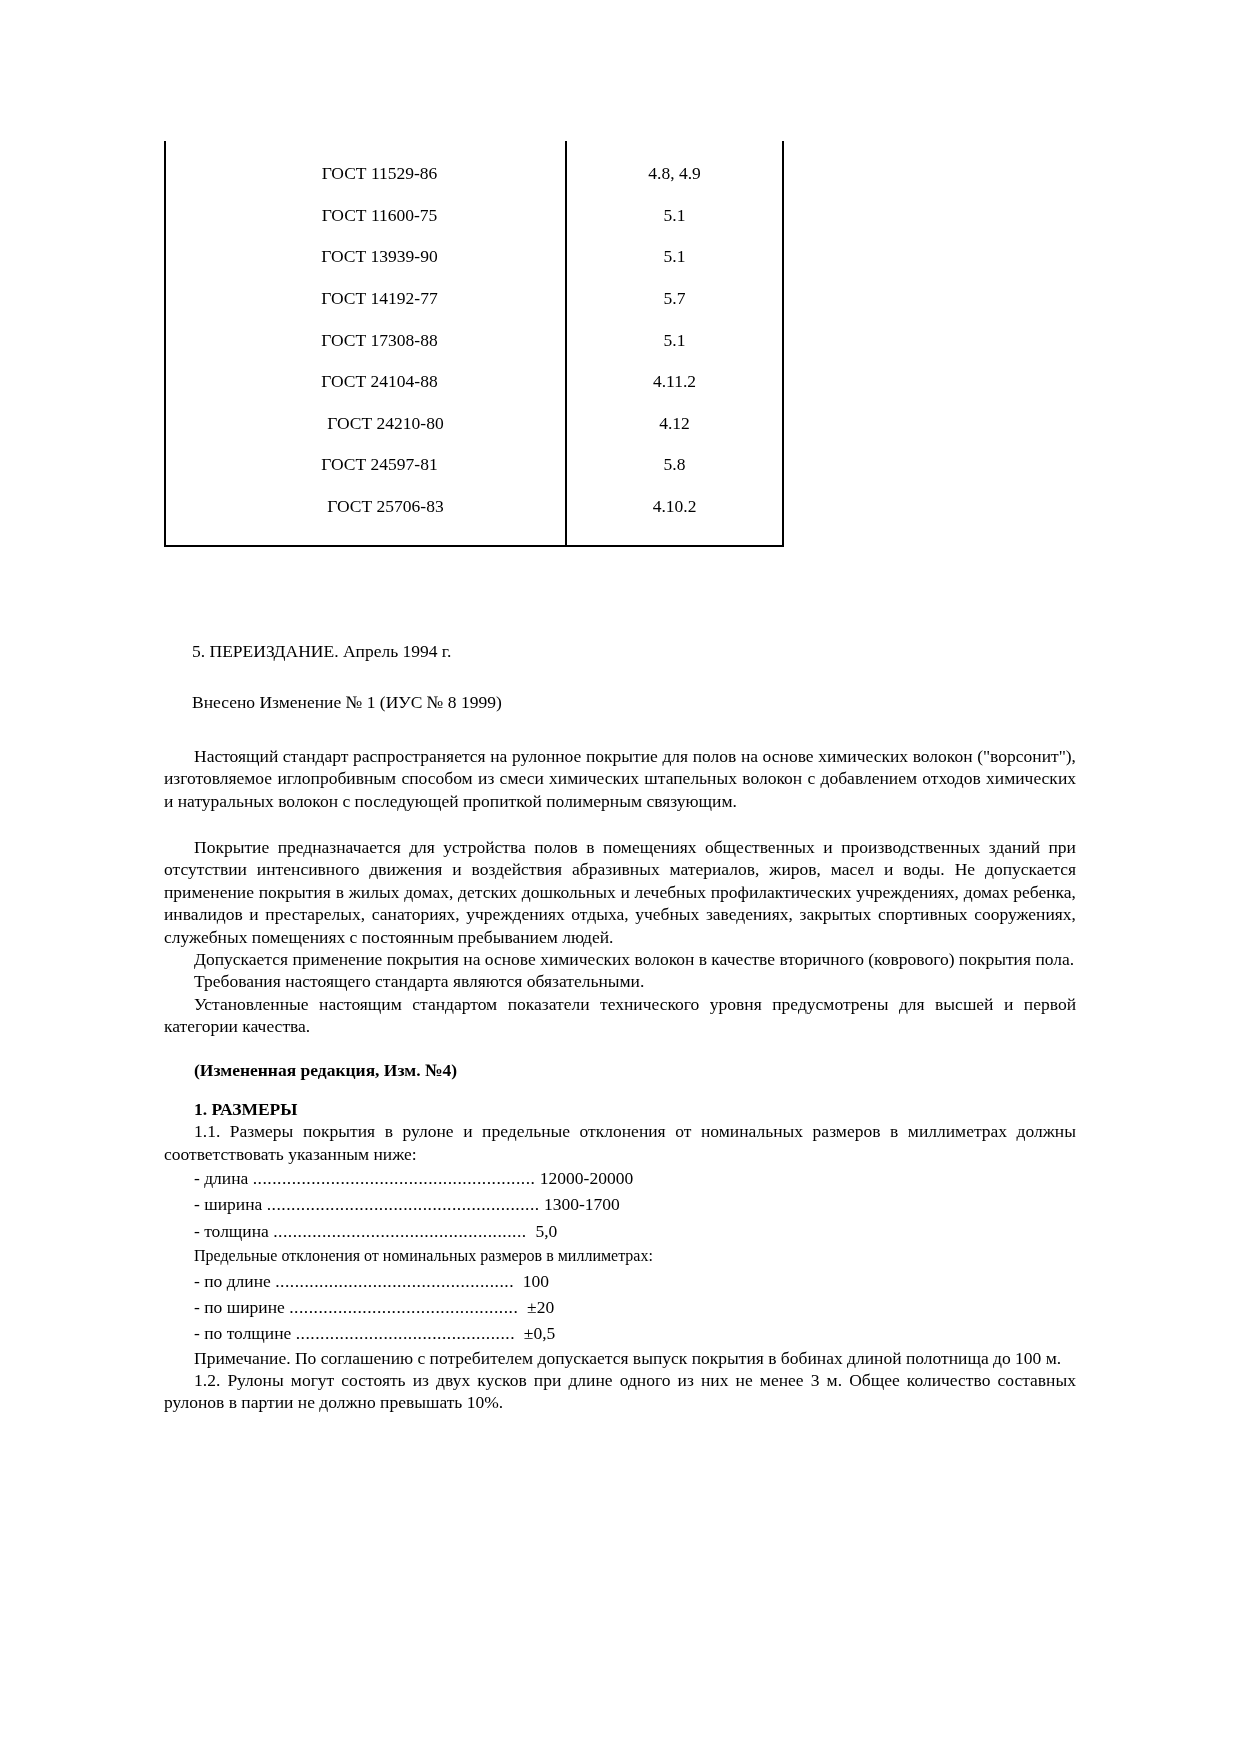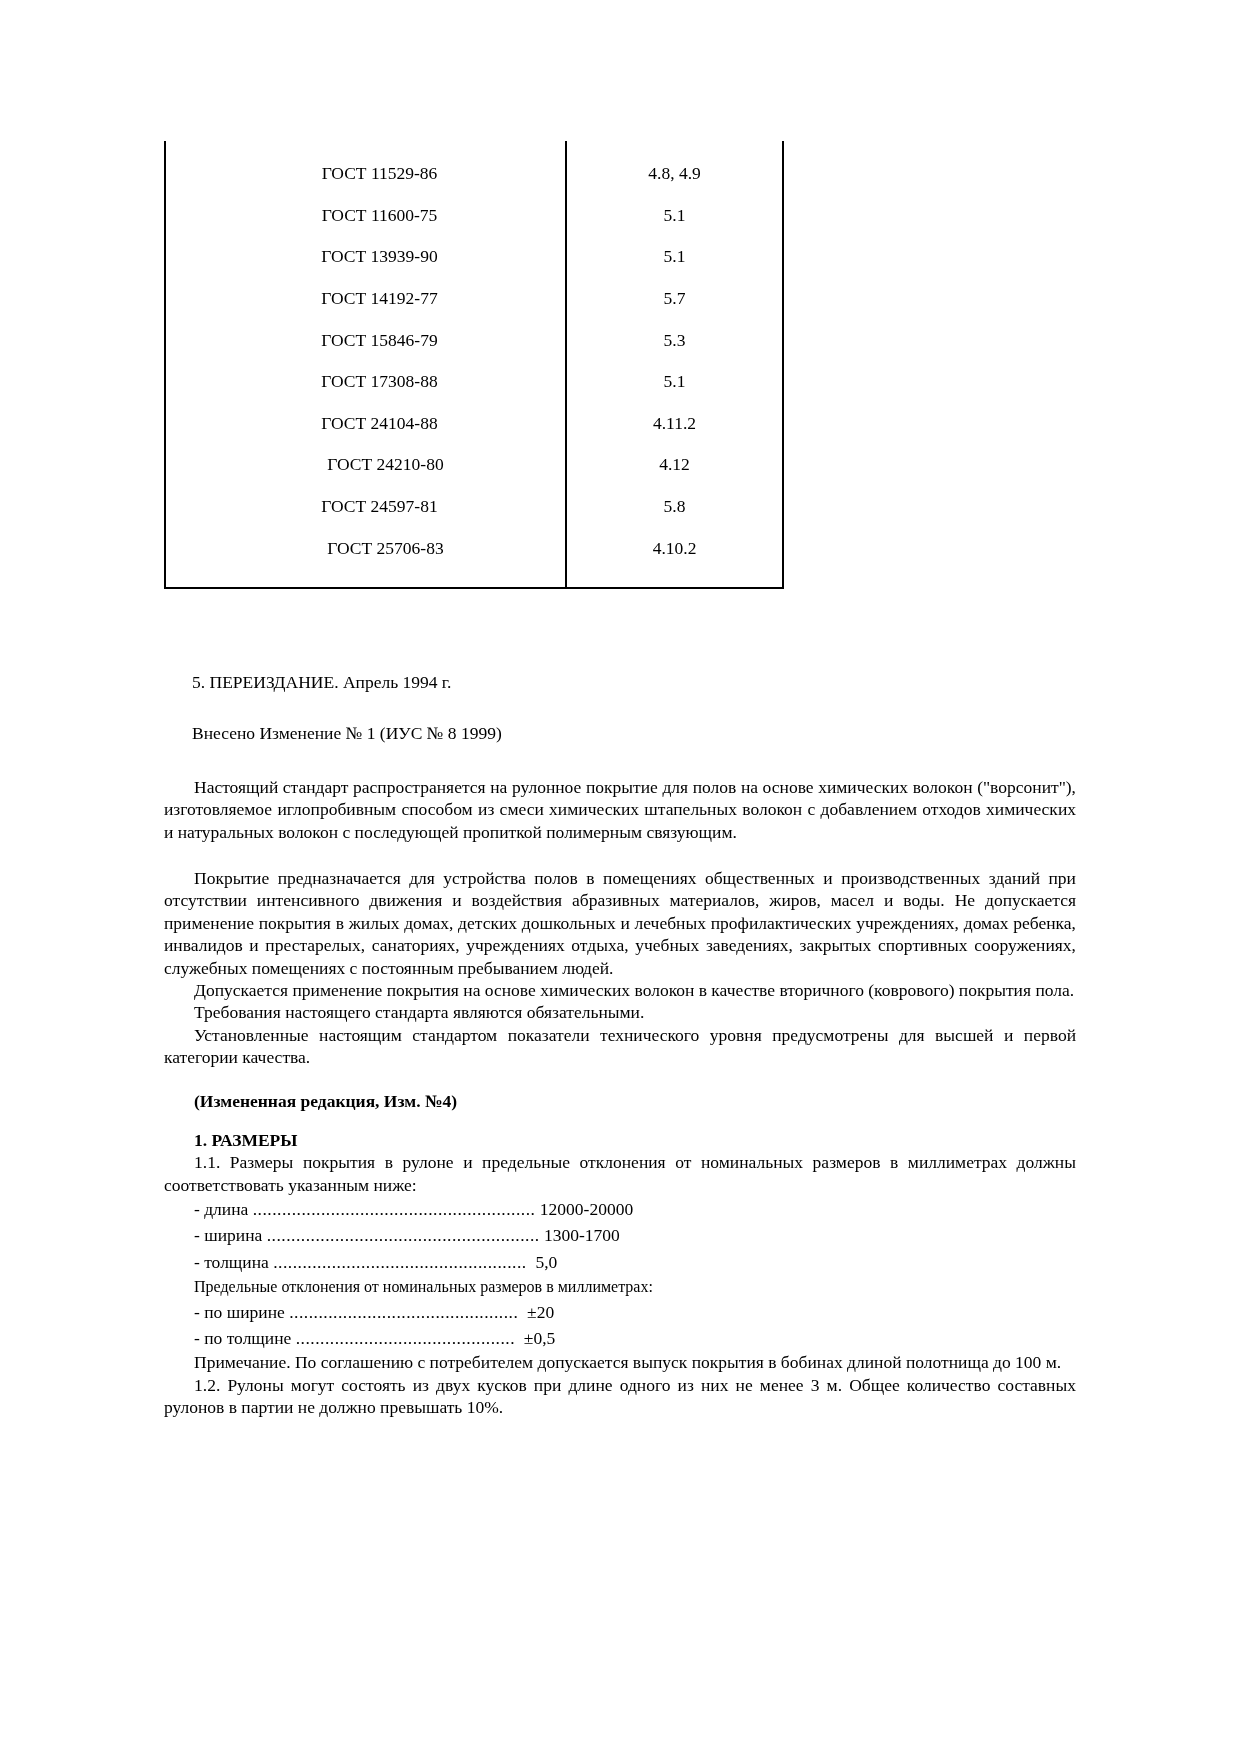--- a/index.html
+++ b/index.html
@@ -54,21 +54,21 @@
     padding-left: 28px;
   }
   .std-table tr:first-child td { padding-top: 12px; }
   .std-table tr:last-child td  { padding-bottom: 18px; }
   .gost-shift { padding-left: 12px; display: inline-block; }
 
   
   .content {
     position: absolute;
     left: 164px;
-    top: 671px;
+    top: 640px;
     width: 912px;
   }
   p {
     margin: 0;
     font-size: 17.5px;
     line-height: 1.28;
   }
   .line-simple {
     margin-left: 28px;
     margin-bottom: 0;
@@ -141,24 +141,20 @@
         </tr>
         <tr>
           <td class="col-gost">ГОСТ 13939-90</td>
           <td class="col-clause">5.1</td>
         </tr>
         <tr>
           <td class="col-gost">ГОСТ 14192-77</td>
           <td class="col-clause">5.7</td>
         </tr>
         <tr>
-          <td class="col-gost">ГОСТ 15846-79</td>
-          <td class="col-clause">5.3</td>
-        </tr>
-        <tr>
           <td class="col-gost">ГОСТ 17308-88</td>
           <td class="col-clause">5.1</td>
         </tr>
         <tr>
           <td class="col-gost">ГОСТ 24104-88</td>
           <td class="col-clause">4.11.2</td>
         </tr>
         <tr>
           <td class="col-gost"><span class="gost-shift">ГОСТ 24210-80</span></td>
           <td class="col-clause">4.12</td>
@@ -209,20 +205,25 @@
     </div>
     <div class="leader-row">
       <span class="leader-label">- толщина </span>
       <span class="leader-dots">....................................................</span>
       <span class="leader-value">  5,0</span>
     </div>
 
     <p class="sub-line">Предельные отклонения от номинальных размеров в миллиметрах:</p>
 
     <div class="leader-row">
+      <span class="leader-label">- по длине </span>
+      <span class="leader-dots">.................................................</span>
+      <span class="leader-value">  100</span>
+    </div>
+    <div class="leader-row">
       <span class="leader-label">- по ширине </span>
       <span class="leader-dots">...............................................</span>
       <span class="leader-value">  ±20</span>
     </div>
     <div class="leader-row">
       <span class="leader-label">- по толщине </span>
       <span class="leader-dots">.............................................</span>
       <span class="leader-value">  ±0,5</span>
     </div>
 

